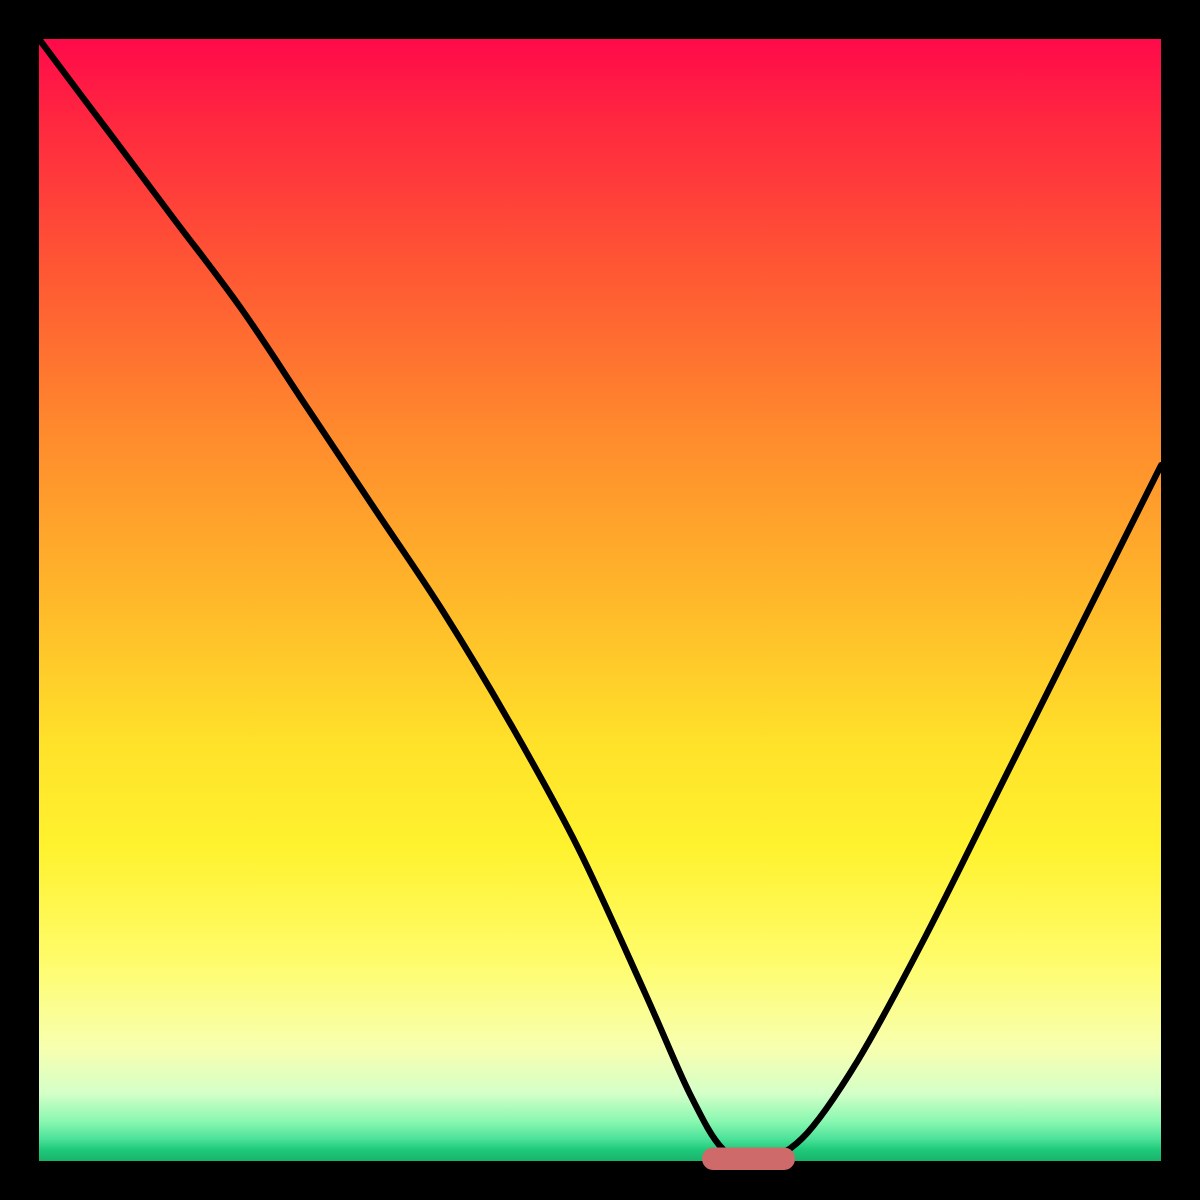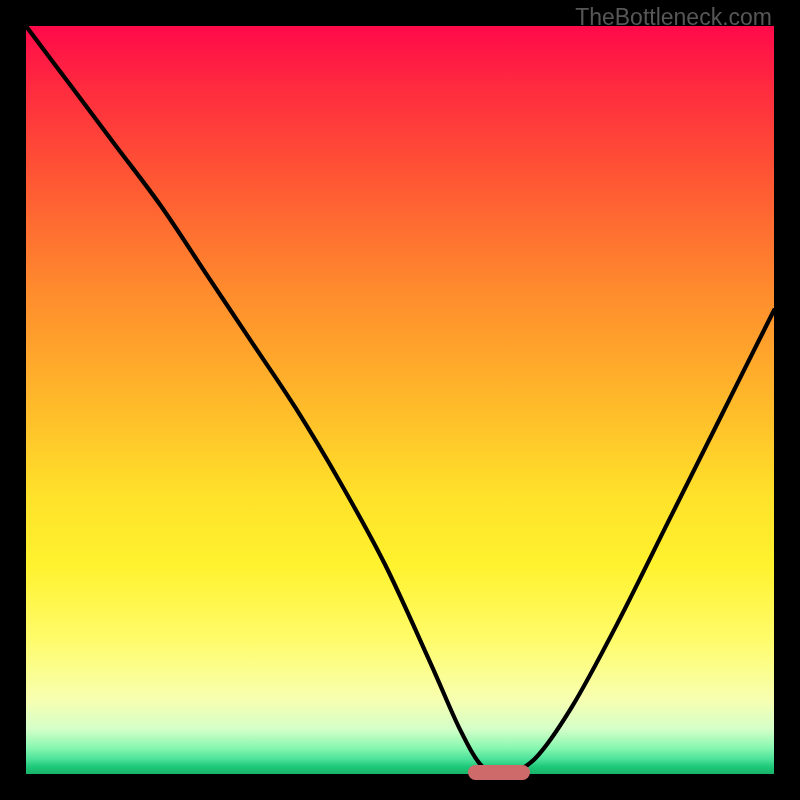--- a/index.html
+++ b/index.html
@@ -64,21 +64,20 @@
     height: 15px;
     border-radius: 8px;
     background: #cf6a6a;
   }
 </style>
 </head>
 <body>
 
 <div class="frame">
 
-  <div class="watermark">TheBottleneck.com</div>
 
   <div class="plot-area">
 
     <svg class="curve" viewBox="0 0 748 748" preserveAspectRatio="none">
       <path id="curve-path" fill="none" stroke="#000" stroke-width="4.2" stroke-linecap="round" stroke-linejoin="round" d="M 0 0 C 7.4799999999999995 9.97333333333332, 29.919999999999995 39.893333333333246, 44.879999999999995 59.83999999999992 C 59.839999999999996 79.78666666666659, 74.8 99.73333333333339, 89.75999999999999 119.68000000000006 C 104.71999999999998 139.62666666666675, 119.67999999999999 158.32666666666665, 134.64 179.51999999999998 C 149.6 200.7133333333333, 164.55999999999997 224.39999999999998, 179.51999999999998 246.83999999999997 C 194.48 269.28, 209.44 291.72, 224.4 314.16 C 239.36 336.6, 254.32 357.79333333333335, 269.28 381.48 C 284.23999999999995 405.1666666666667, 299.2 430.09999999999997, 314.15999999999997 456.28 C 329.11999999999995 482.46, 344.0799999999999 508.63999999999993, 359.03999999999996 538.56 C 374 568.4799999999999, 391.4533333333334 608.3733333333332, 403.92 635.8 C 416.38666666666666 663.2266666666667, 425.11333333333334 685.6666666666666, 433.84 703.12 C 442.5666666666666 720.5733333333334, 448.79999999999995 733.04, 456.28 740.52 C 463.76 748, 469.99333333333334 749.2466666666667, 478.72 748 C 487.4466666666667 746.7533333333333, 497.4200000000001 744.26, 508.64000000000004 733.04 C 519.86 721.8199999999999, 532.3266666666666 703.1200000000001, 546.04 680.6800000000001 C 559.7533333333333 658.24, 574.7133333333334 629.5666666666666, 590.9200000000001 598.4 C 607.1266666666668 567.2333333333333, 625.8266666666666 528.5866666666666, 643.28 493.67999999999995 C 660.7333333333333 458.7733333333333, 678.1866666666666 423.8666666666667, 695.64 388.96000000000004 C 713.0933333333334 354.0533333333334, 739.2733333333333 301.6933333333333, 748 284.24"></path>
     </svg>
 
     <div class="marker" style="left: 442px; width: 62px; bottom: -6px;"></div>
 
   </div>

